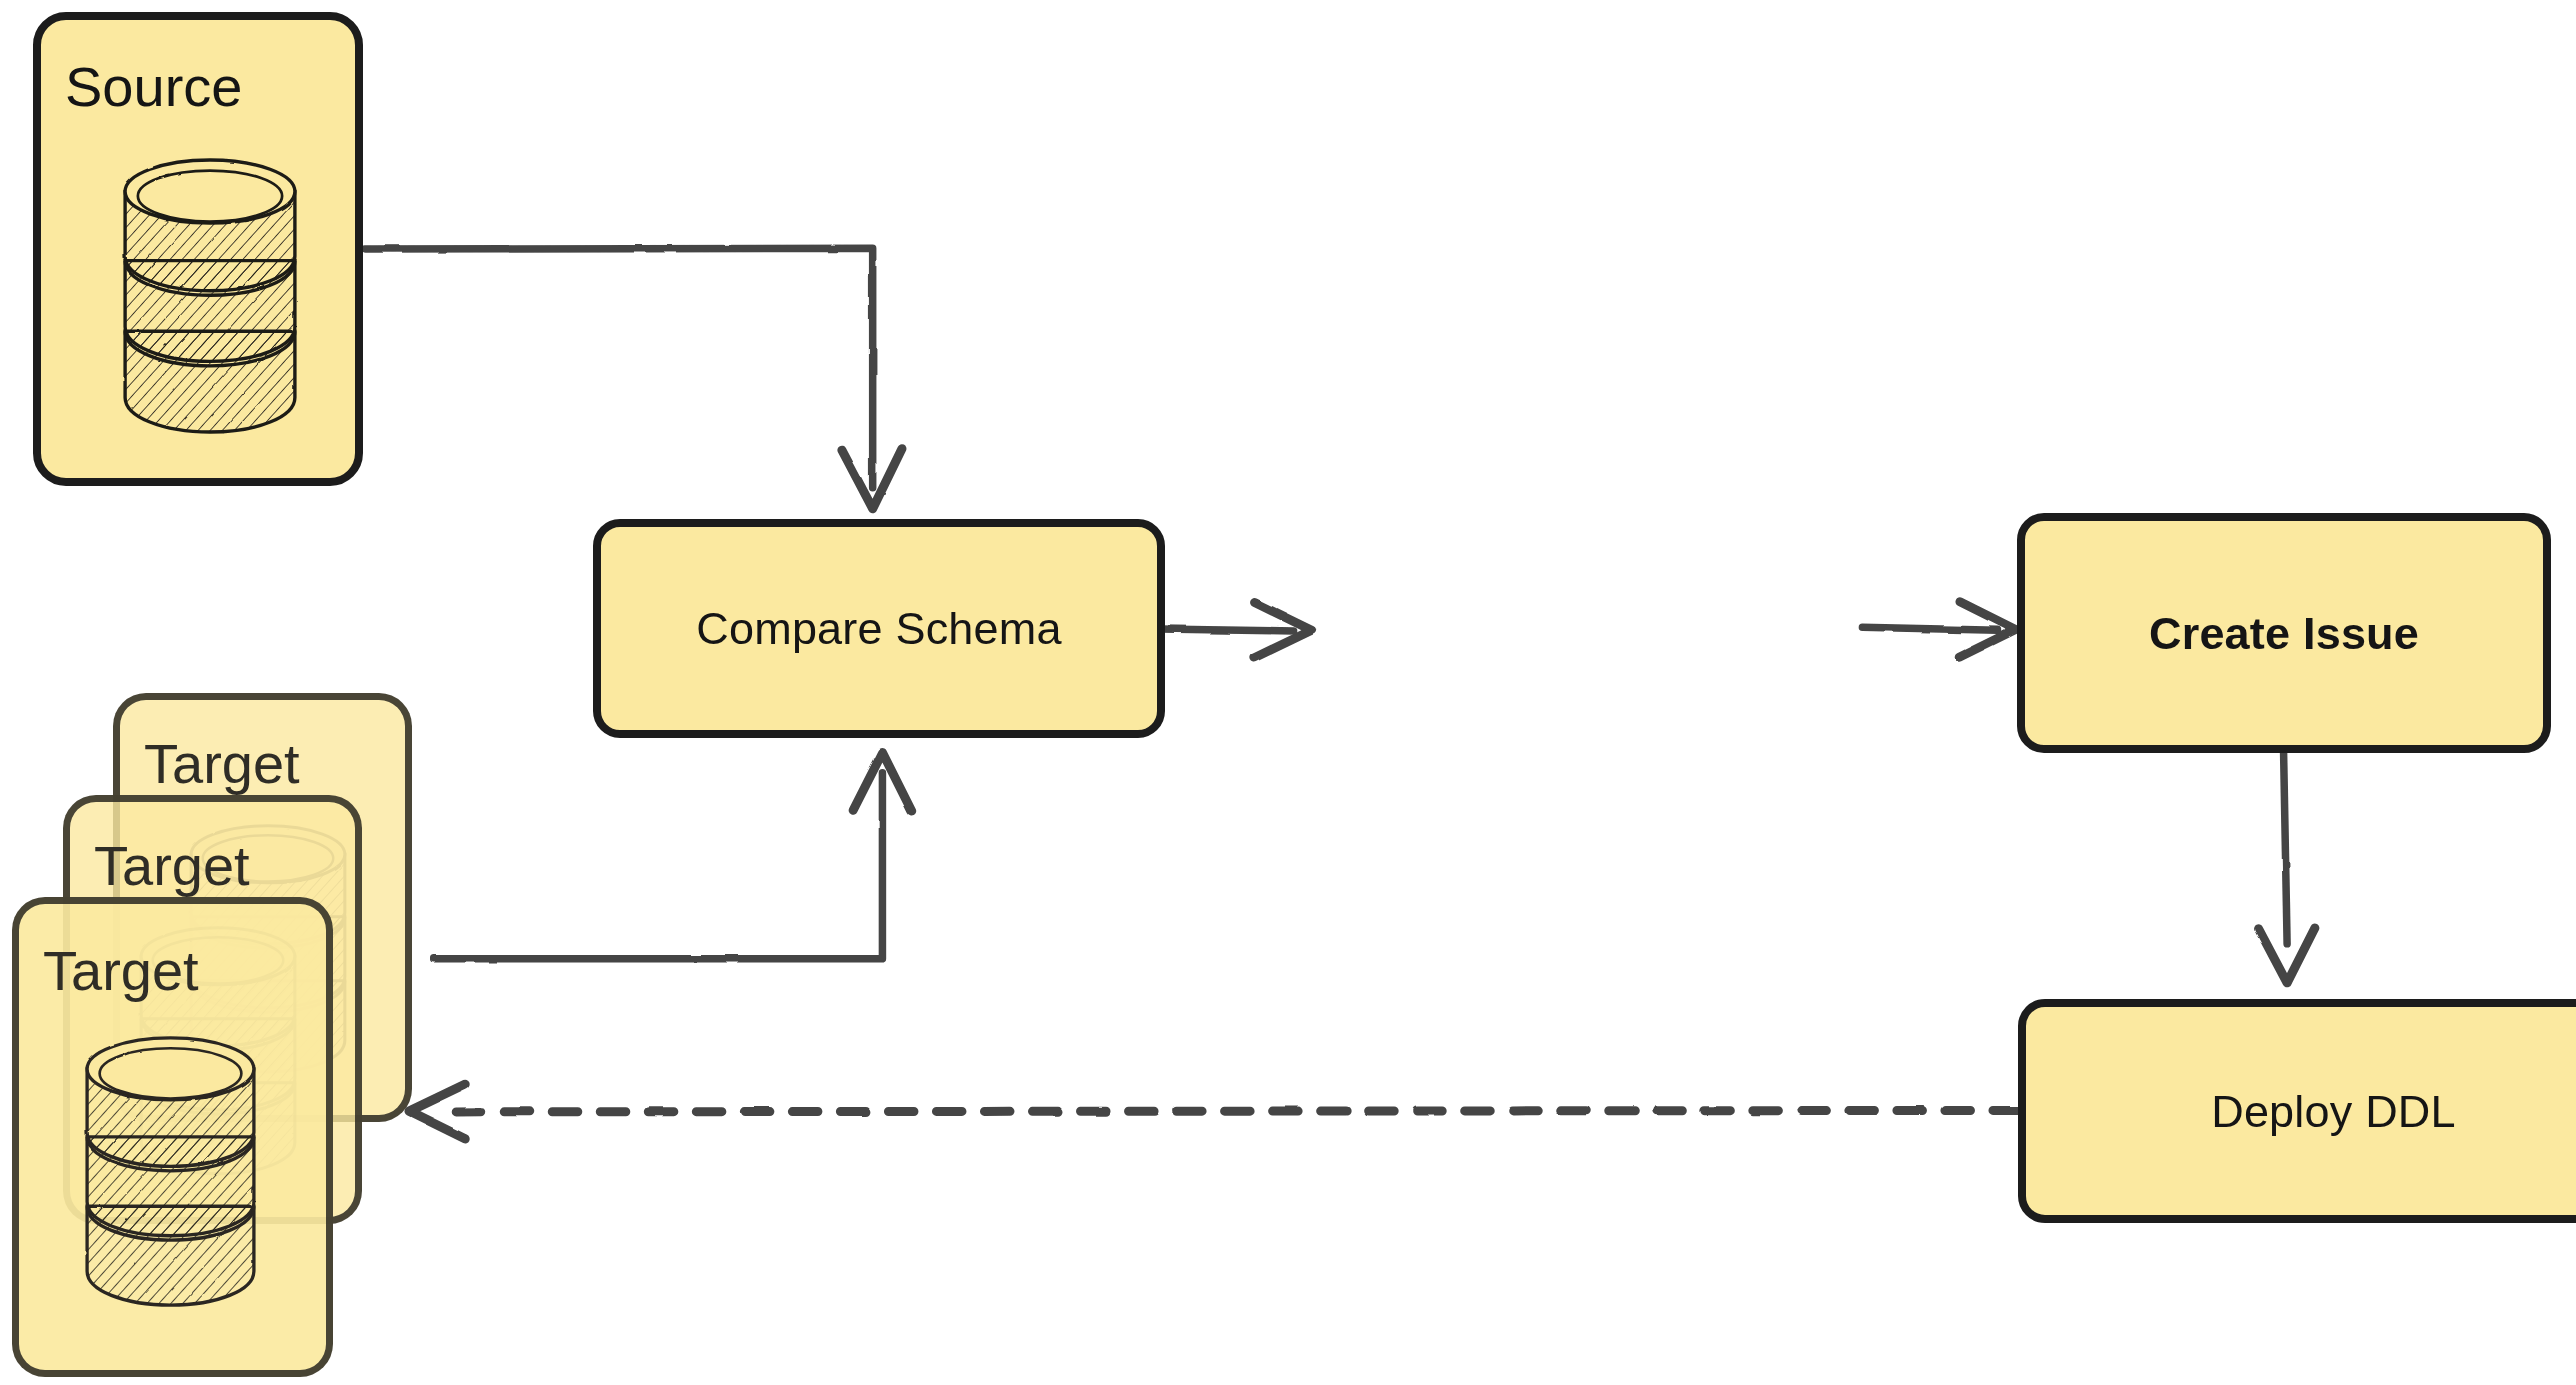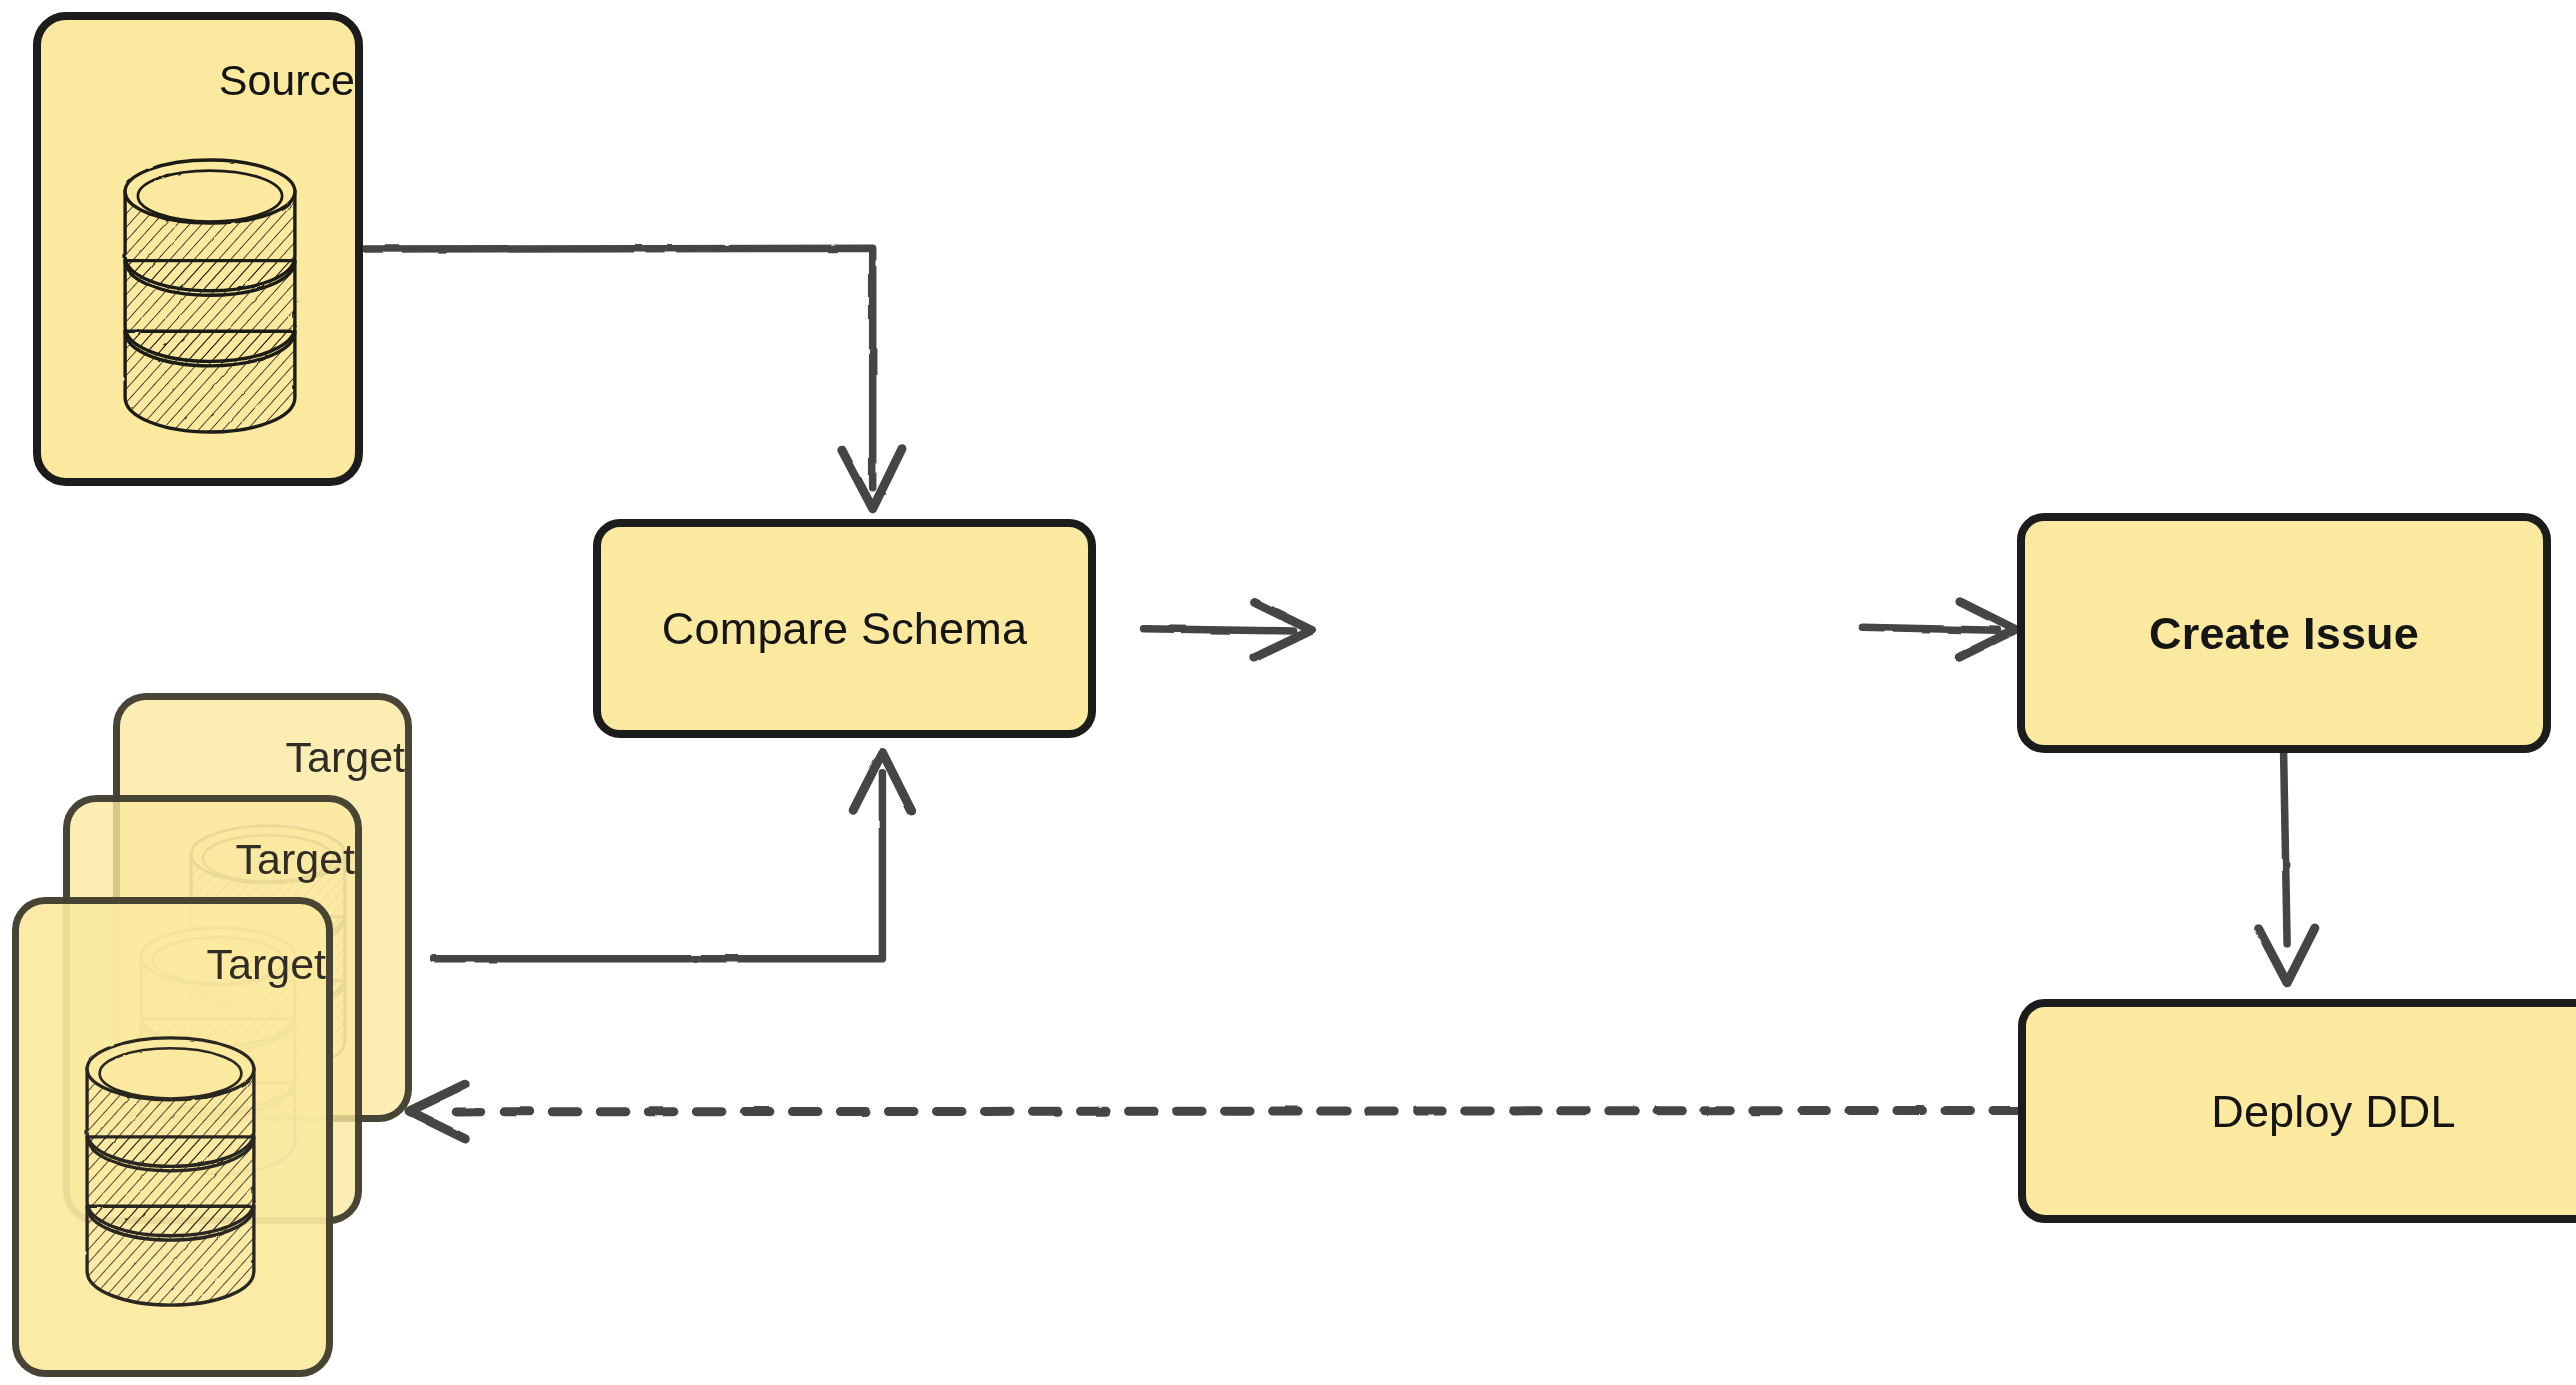--- a/index.html
+++ b/index.html
@@ -58,25 +58,26 @@
     border: 8.3px solid #1c1c1c;
   }
   .dbcard.ghost {
     background: rgba(251, 233, 160, 0.80);
     border: 7.5px solid rgba(48, 46, 36, 0.88);
   }
   .dbcard .dbtitle {
     position: absolute;
     left: 0;
     right: 0;
-    text-align: right;
-    font-size: 43px;
+    text-align: left;
+    font-size: 56px;
     color: #2f2d26;
     white-space: nowrap;
     line-height: 1;
+    padding-left: 24px;
   }
   .dbcard.solid .dbtitle { color: #151515; }
   .dbicon {
     position: absolute;
   }
   .dbicon svg { display: block; width: 100%; height: 100%; }
   .hidden-accessible {
     position: absolute;
     width: 0.8px; height: 0.8px;
     overflow: hidden;
@@ -205,21 +206,21 @@
           <path d="M12 138 v88 c0 26 50 46 113 46 s113 -20 113 -46 v-88 z" fill="url(#hatchA)" stroke="#2b2820" stroke-width="4.5"></path>
           <path d="M12 138 c0 26 50 46 113 46 s113 -20 113 -46" fill="none" stroke="#2b2820" stroke-width="4.5"></path>
           <path d="M12 46 v86 c0 26 50 46 113 46 s113 -20 113 -46 v-86 z" fill="url(#hatchA)" stroke="#2b2820" stroke-width="4.5"></path>
           <ellipse cx="125" cy="46" rx="113" ry="42" fill="#fbe9a0" stroke="#2b2820" stroke-width="4.5"></ellipse>
           <ellipse cx="125" cy="52" rx="96" ry="34" fill="#fbe9a0" stroke="#2b2820" stroke-width="3.6"></ellipse>
         </g>
       </svg>
     </span>
   </div>
 
-  <div class="node proc" style="left:593px; top:519px; width:503px; height:219px;">
+  <div class="node proc" style="left:593px; top:519px; width:572px; height:219px;">
     <span class="lbl">Compare Schema</span>
   </div>
 
 
   <div class="node proc" style="left:2017px; top:513px; width:534px; height:240px;font-weight:bold;">
     <span class="lbl">Create Issue</span>
   </div>
 
   <div class="node proc" style="left:2018px; top:999px; width:631px; height:224px;">
     <span class="lbl">Deploy DDL</span>

